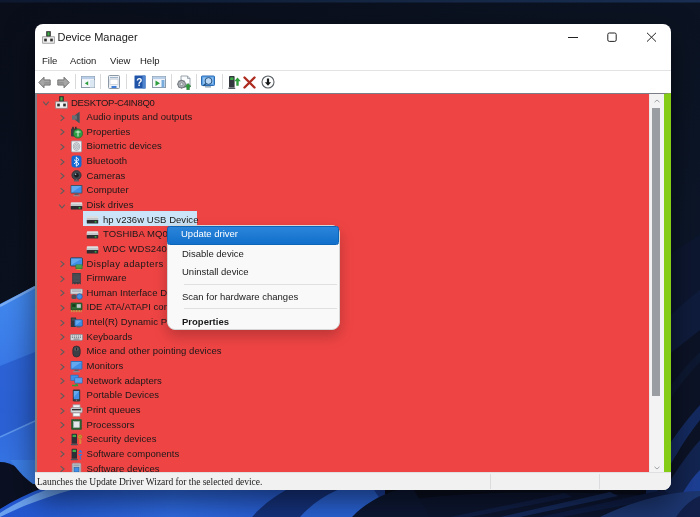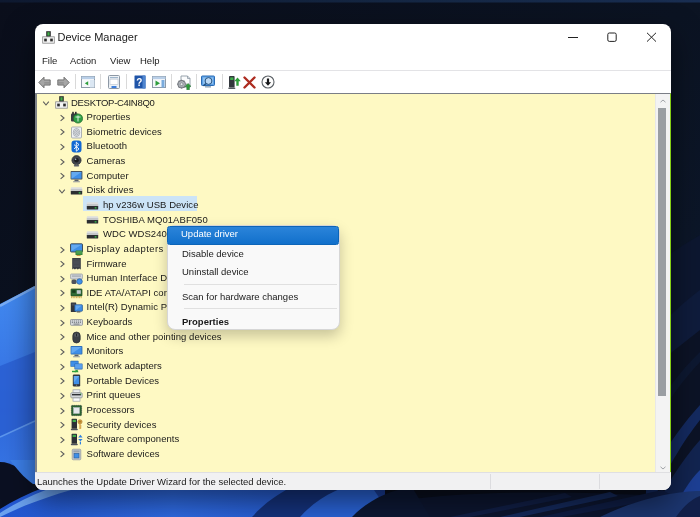--- a/index.html
+++ b/index.html
@@ -9,34 +9,34 @@
 #win{position:absolute;left:35px;top:24px;width:635.5px;height:465.5px;background:#fff;border-radius:8px;box-shadow:0 12px 30px rgba(0,0,0,0.5);}
 #titlebar{position:absolute;left:0;top:0;right:0;height:26px;}
 #title-ico{position:absolute;left:6.5px;top:7px;}
 #title-txt{position:absolute;left:22.5px;top:0;line-height:27px;font-size:11px;color:#1a1a1a;}
 .capbtn{position:absolute;top:0;height:26px;}
 #menubar{position:absolute;left:0;top:26px;right:0;height:20px;font-size:9.5px;color:#1a1a1a;text-align:right;}
 #menubar span{position:absolute;top:0;line-height:21px;}
 #toolbar{position:absolute;left:0;top:46px;right:0;height:22.5px;border-top:1px solid #e3e3e6;}
 #toolbar svg{position:absolute;}
 .tsep{position:absolute;top:3px;height:15px;width:1px;background:#d9d9d9;}
-#content{position:absolute;left:0;top:68.5px;right:0;height:380.5px;box-sizing:border-box;background:#fef9c3;border-top:1.5px solid #7a7e86;border-left:2px solid #7e8288;border-right:1px solid #84cc16;overflow:hidden;}
+#content{position:absolute;left:0;top:68.5px;right:0;height:380.5px;box-sizing:border-box;background:#ef4444;border-top:1.5px solid #7a7e86;border-left:2px solid #7e8288;border-right:7px solid #84cc16;overflow:hidden;}
 #tree{position:absolute;left:0;top:2px;width:100%;}
 .row{position:relative;height:14.65px;}
 .chev{position:absolute;top:3.6px;}
 .ico{position:absolute;top:0.8px;}
 .lbl{position:absolute;top:0;line-height:14.65px;font-size:9.5px;letter-spacing:0.05px;color:#191919;white-space:nowrap;}
 .lv0 .chev{left:5px}.lv0 .ico{left:18px}.lv0 .lbl{left:34px}
 .lv1 .chev{left:21px}.lv1 .ico{left:33px}.lv1 .lbl{left:49.5px}
 .lv2 .ico{left:49px}.lv2 .lbl{left:66px}
 #hl{position:absolute;left:46px;top:-1.5px;width:114px;height:14.5px;background:#cce4f7;}
 #sbar{position:absolute;right:0;top:0;width:13.5px;height:380.5px;background:#f3f3f3;border-left:1px solid #e8e8e8;}
 #sthumb{position:absolute;left:2px;top:14px;width:7.5px;height:288px;background:#9a9ea2;}
 #statusbar{position:absolute;left:0;bottom:0;right:0;height:16.5px;background:#f1f1f2;border-top:1px solid #dfdfe2;border-radius:0 0 8px 8px;font-size:9.5px;letter-spacing:-0.03px;color:#202020;}
-#statusbar .txt{position:absolute;left:2px;top:0;line-height:18px;white-space:nowrap;}
+#statusbar .txt{position:absolute;left:2px;top:0;line-height:18px;white-space:nowrap;font-family:Liberation Serif, serif;}
 .ssep{position:absolute;top:1px;bottom:1px;width:1px;background:#dcdcdf;}
 #ctxmenu{position:absolute;left:166.5px;top:224.5px;width:173.5px;height:105px;background:#f9f9f9;border:1px solid #d6d6d6;box-sizing:border-box;border-radius:8px;box-shadow:0 6px 14px rgba(0,0,0,0.22);z-index:50;}
 .mi{position:absolute;left:14.5px;height:18px;line-height:18px;font-size:9.5px;color:#1a1a1a;white-space:nowrap;}
 #mihl{position:absolute;left:-0.5px;right:0.5px;top:0.8px;height:19px;background:linear-gradient(#2b84da,#1170cb);border:1px solid #0d65b8;box-sizing:border-box;border-radius:2.5px;}
 #mihl span{position:absolute;left:13px;top:0;line-height:13px;font-size:9.5px;color:#fff;white-space:nowrap;}
 .msep{position:absolute;left:16.5px;right:2px;height:1px;background:#e0e0e0;}
 </style>
 </head>
 <body>
 <div id="desktop">
@@ -206,20 +206,31 @@
               <rect x="2.2" y="7.6" width="2.6" height="2.8" fill="#2d2d2d"></rect>
               <rect x="8.2" y="7.6" width="2.6" height="2.8" fill="#2d2d2d"></rect>
             </svg>
             <span class="lbl" style="letter-spacing:-0.3px">DESKTOP-C4IN8Q0</span>
           </div>
 <div class="row lv1">
             <svg class="chev" width="8" height="8" viewBox="0 0 8 8">
               <path d="M2.6,1.2 L6,4 L2.6,6.8" stroke="#5c5c5c" stroke-width="1.1" fill="none"></path>
             </svg>
             <svg class="ico" width="13" height="13" viewBox="0 0 13 13">
+              <path d="M2,4.2 L5,4.2 L9.5,0.8 L9.5,12.2 L5,8.8 L2,8.8 Z" fill="#686d74"></path>
+              <path d="M5,4.2 L9.5,0.8 L9.5,12.2 L5,8.8 Z" fill="#4a4e55"></path>
+              <path d="M5.6,4.4 L6.4,4.4 L6.4,8.6 L5.6,8.6 Z" fill="#9aa0a8"></path>
+            </svg>
+            <span class="lbl">Audio inputs and outputs</span>
+          </div>
+<div class="row lv1">
+            <svg class="chev" width="8" height="8" viewBox="0 0 8 8">
+              <path d="M2.6,1.2 L6,4 L2.6,6.8" stroke="#5c5c5c" stroke-width="1.1" fill="none"></path>
+            </svg>
+            <svg class="ico" width="13" height="13" viewBox="0 0 13 13">
               <rect x="1" y="2.5" width="7" height="8" rx="1" fill="#3a3d42"></rect>
               <circle cx="8" cy="7.5" r="4.6" fill="#2f9e44" stroke="#1c672b" stroke-width="0.7"></circle>
               <path d="M8,4.5 L8,10.5 M5.5,6 L10.5,6" stroke="#d9f2dd" stroke-width="1" fill="none"></path>
               <rect x="2.2" y="0.8" width="1.6" height="2.5" fill="#2d2d2d"></rect>
               <rect x="5" y="0.8" width="1.6" height="2.5" fill="#2d2d2d"></rect>
             </svg>
             <span class="lbl">Properties</span>
           </div>
 <div class="row lv1">
             <svg class="chev" width="8" height="8" viewBox="0 0 8 8">

